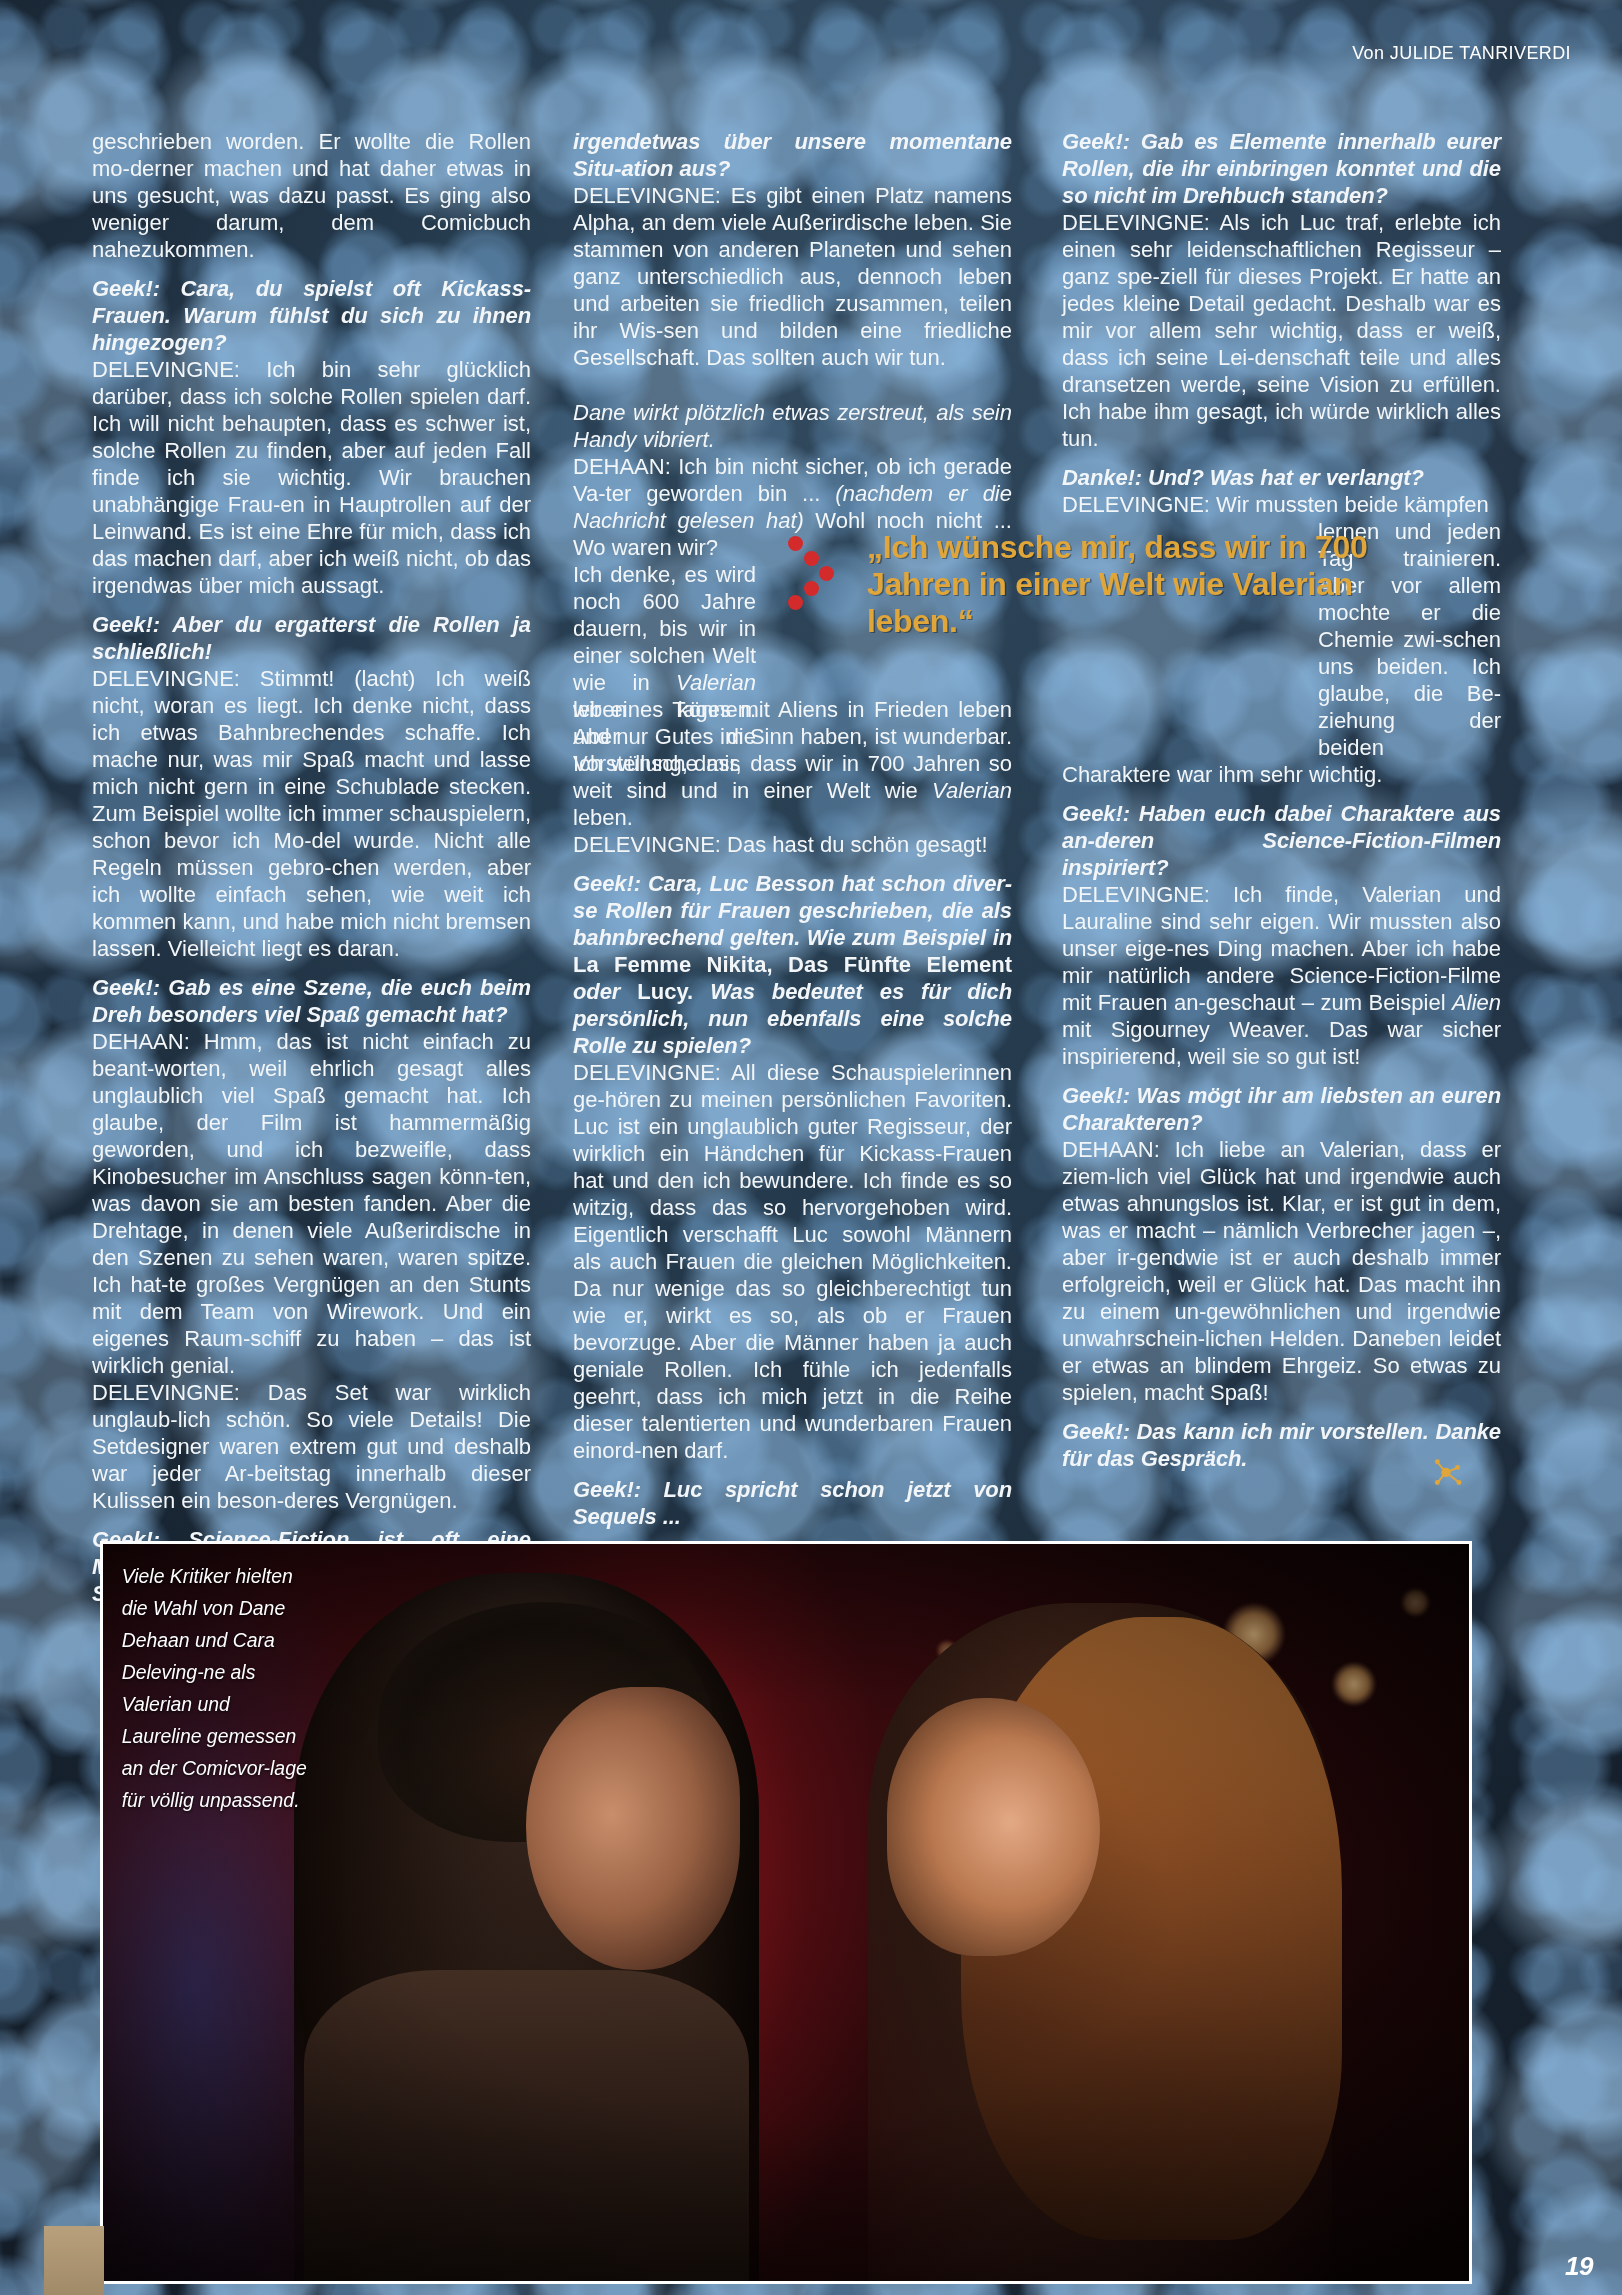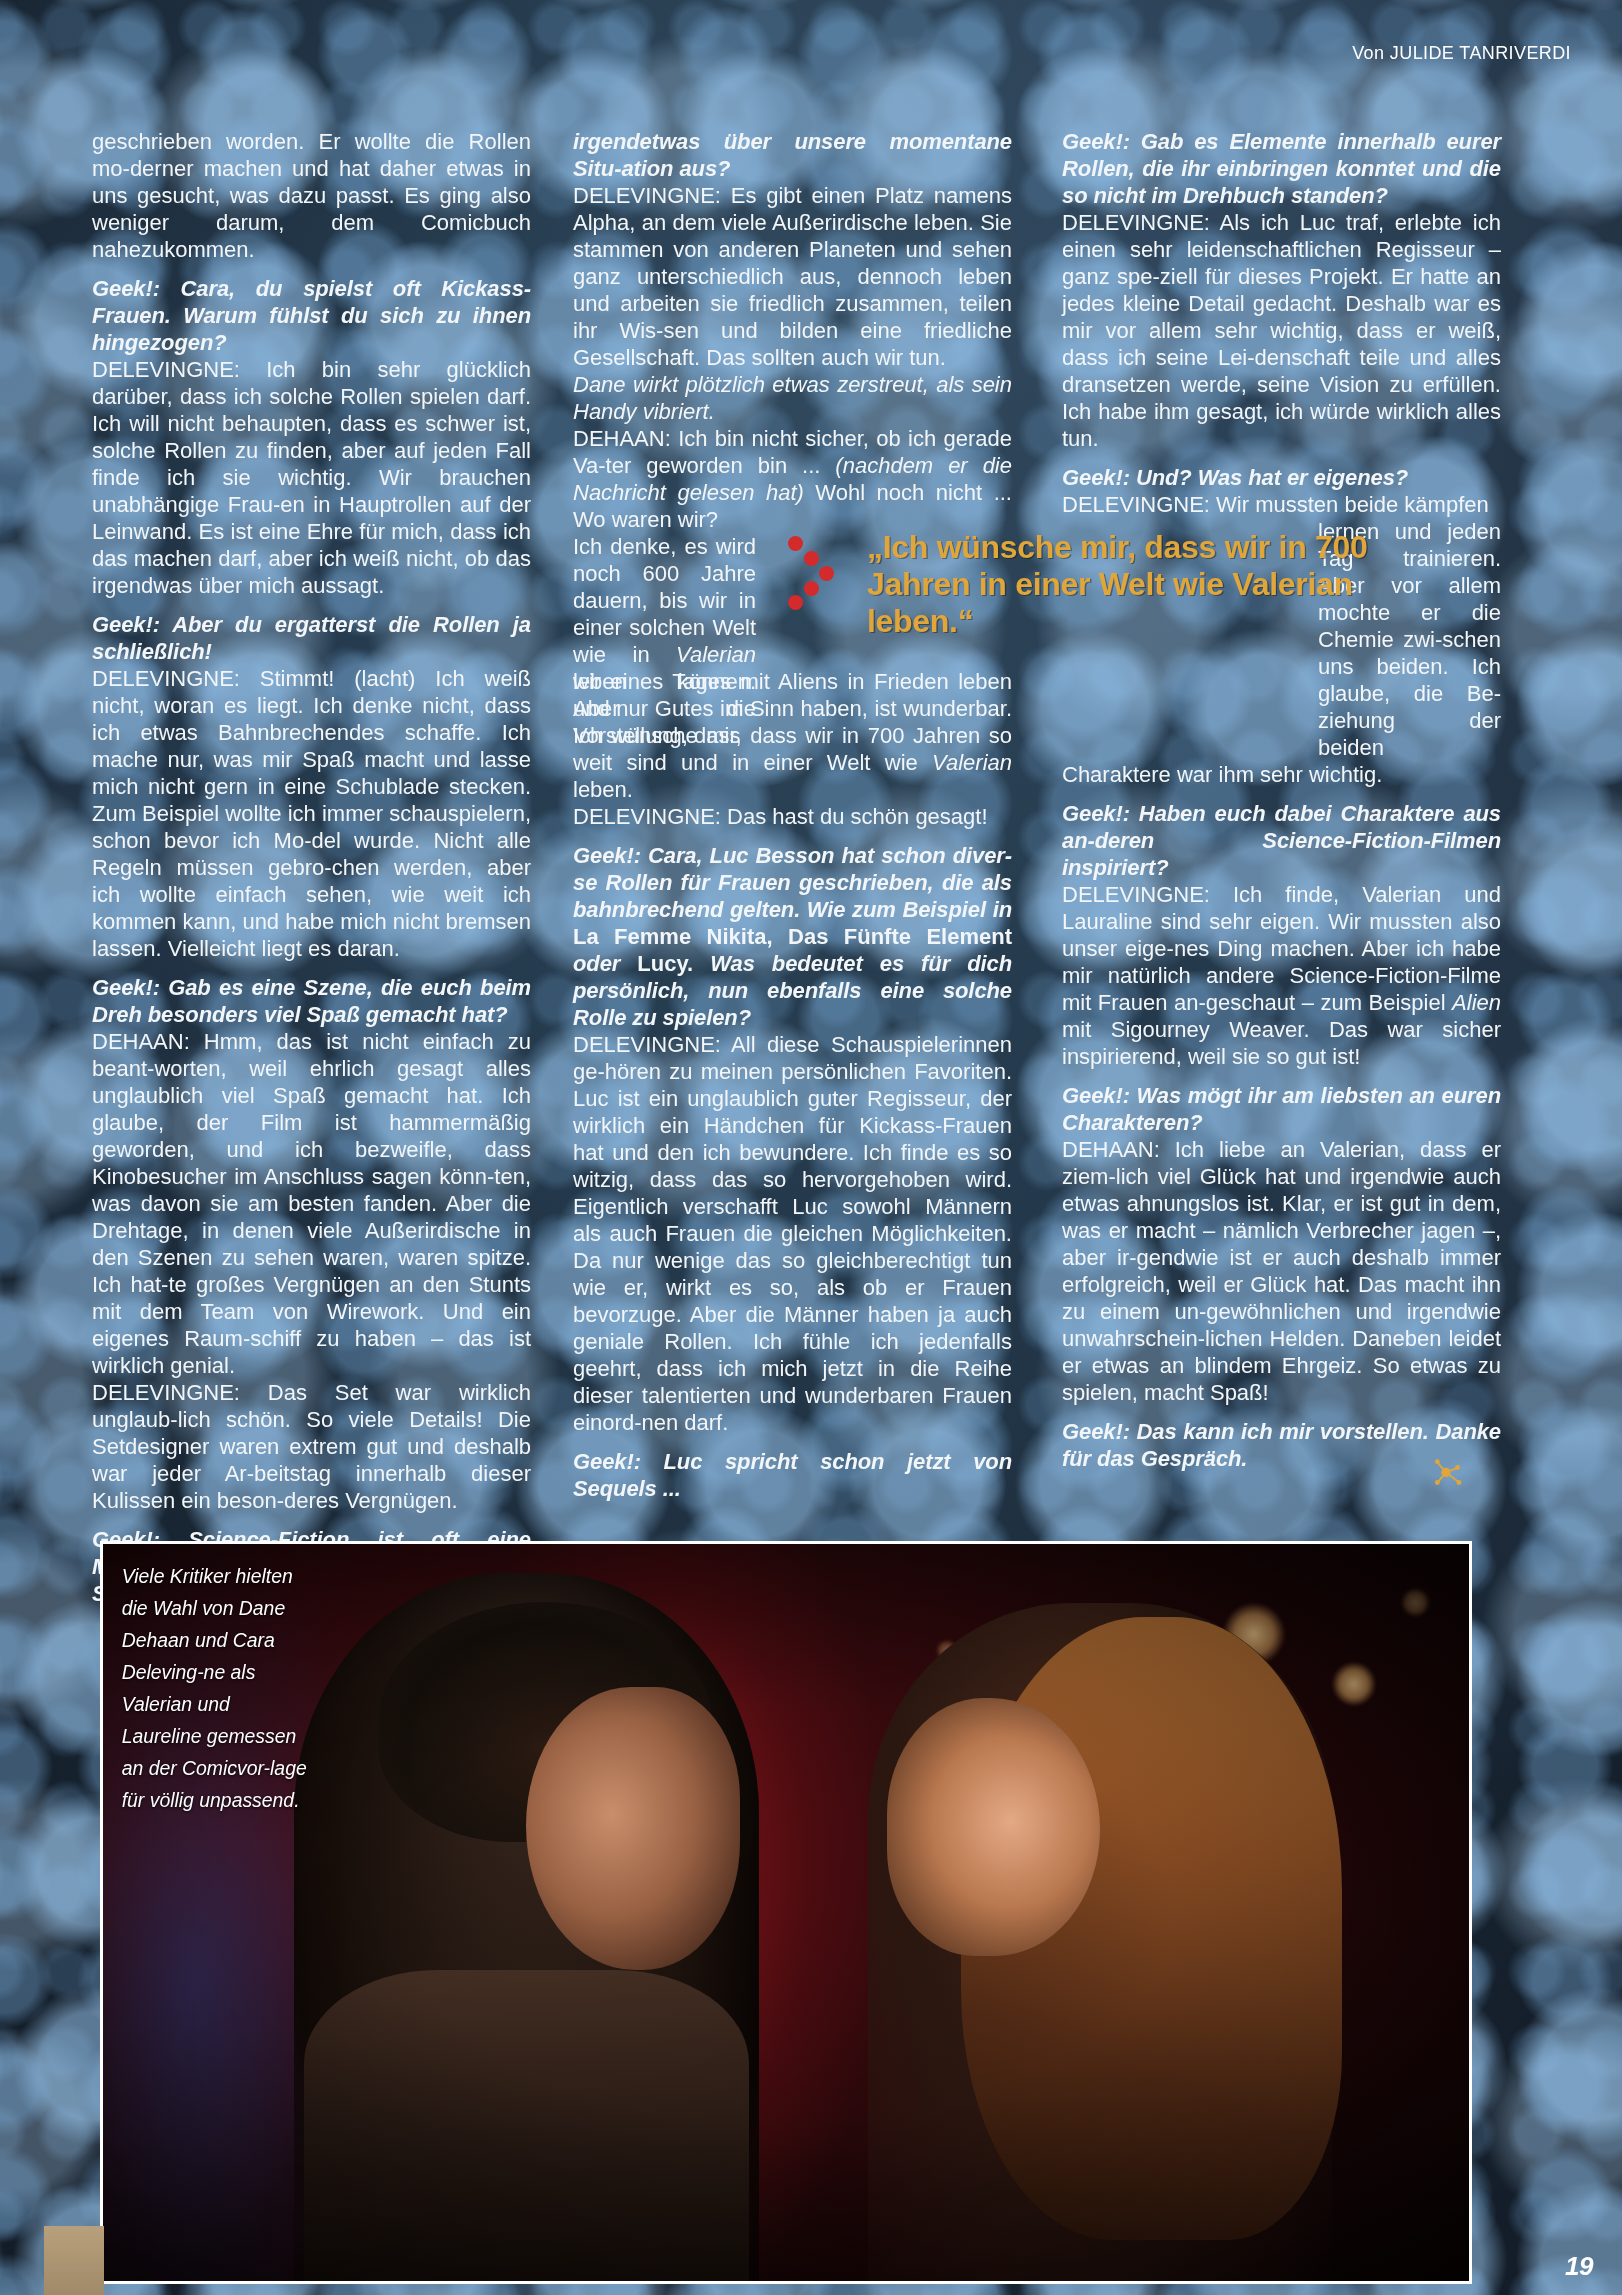--- a/index.html
+++ b/index.html
@@ -57,21 +57,21 @@
   .col p{
     color:#f3f6f8;
     font-size:22px;
     line-height:27px;
     text-align:justify;
     hyphens:manual;
     margin-bottom:0;
   }
   .col p.gap{ margin-top:12px; }
   .q{ font-weight:bold; font-style:italic; letter-spacing:-0.1px; }
-  .it{ font-style:italic; }
+  .it{ font-style:italic;margin-top:28px; }
   .bi{ font-weight:bold; font-style:normal; }
 
   
   .shape-l{
     float:left; width:100%; height:135px; shape-outside:none;
   }
   .narrow{ width:183px; }
   .narrow-r{ margin-left:256px; width:183px; }
 
   
@@ -234,21 +234,21 @@
       <p><span>wir eines Tages mit Aliens in Frieden leben und nur Gutes im Sinn haben, ist wunderbar. Ich wünsche mir, dass wir in 700 Jahren so weit sind und in einer Welt wie </span><span class="it">Valerian</span><span> leben.</span></p>
       <p>DELEVINGNE: Das hast du schön gesagt!</p>
       <p class="gap"><span class="q">Geek!: Cara, Luc Besson hat schon diver-se Rollen für Frauen geschrieben, die als bahnbrechend gelten. Wie zum Beispiel in </span><span class="bi">La Femme Nikita, Das Fünfte Element</span><span class="q"> oder </span><span class="bi">Lucy.</span><span class="q"> Was bedeutet es für dich persönlich, nun ebenfalls eine solche Rolle zu spielen?</span></p>
       <p>DELEVINGNE: All diese Schauspielerinnen ge-hören zu meinen persönlichen Favoriten. Luc ist ein unglaublich guter Regisseur, der wirklich ein Händchen für Kickass-Frauen hat und den ich bewundere. Ich finde es so witzig, dass das so hervorgehoben wird. Eigentlich verschafft Luc sowohl Männern als auch Frauen die gleichen Möglichkeiten. Da nur wenige das so gleichberechtigt tun wie er, wirkt es so, als ob er Frauen bevorzuge. Aber die Männer haben ja auch geniale Rollen. Ich fühle ich jedenfalls geehrt, dass ich mich jetzt in die Reihe dieser talentierten und wunderbaren Frauen einord-nen darf.</p>
       <p class="gap q">Geek!: Luc spricht schon jetzt von Sequels ...</p>
     </div>
 
     <div class="col" id="col3">
       <p class="q">Geek!: Gab es Elemente innerhalb eurer Rollen, die ihr einbringen konntet und die so nicht im Drehbuch standen?</p>
       <p>DELEVINGNE: Als ich Luc traf, erlebte ich einen sehr leidenschaftlichen Regisseur – ganz spe-ziell für dieses Projekt. Er hatte an jedes kleine Detail gedacht. Deshalb war es mir vor allem sehr wichtig, dass er weiß, dass ich seine Lei-denschaft teile und alles dransetzen werde, seine Vision zu erfüllen. Ich habe ihm gesagt, ich würde wirklich alles tun.</p>
-      <p class="gap q">Geek!: Und? Was hat er eigenes?</p>
+      <p class="gap q">Danke!: Und? Was hat er verlangt?</p>
       <p>DELEVINGNE: Wir mussten beide kämpfen</p>
       <p class="narrow-r">lernen und jeden Tag trainieren. Aber vor allem mochte er die Chemie zwi-schen uns beiden. Ich glaube, die Be-ziehung der beiden</p>
       <p>Charaktere war ihm sehr wichtig.</p>
       <p class="gap q">Geek!: Haben euch dabei Charaktere aus an-deren Science-Fiction-Filmen inspiriert?</p>
       <p><span>DELEVINGNE: Ich finde, Valerian und Lauraline sind sehr eigen. Wir mussten also unser eige-nes Ding machen. Aber ich habe mir natürlich andere Science-Fiction-Filme mit Frauen an-geschaut – zum Beispiel </span><span class="it">Alien</span><span> mit Sigourney Weaver. Das war sicher inspirierend, weil sie so gut ist!</span></p>
       <p class="gap q">Geek!: Was mögt ihr am liebsten an euren Charakteren?</p>
       <p>DEHAAN: Ich liebe an Valerian, dass er ziem-lich viel Glück hat und irgendwie auch etwas ahnungslos ist. Klar, er ist gut in dem, was er macht – nämlich Verbrecher jagen –, aber ir-gendwie ist er auch deshalb immer erfolgreich, weil er Glück hat. Das macht ihn zu einem un-gewöhnlichen und irgendwie unwahrschein-lichen Helden. Daneben leidet er etwas an blindem Ehrgeiz. So etwas zu spielen, macht Spaß!</p>
       <p class="gap q">Geek!: Das kann ich mir vorstellen. Danke für das Gespräch.</p>
     </div>
   </div>

